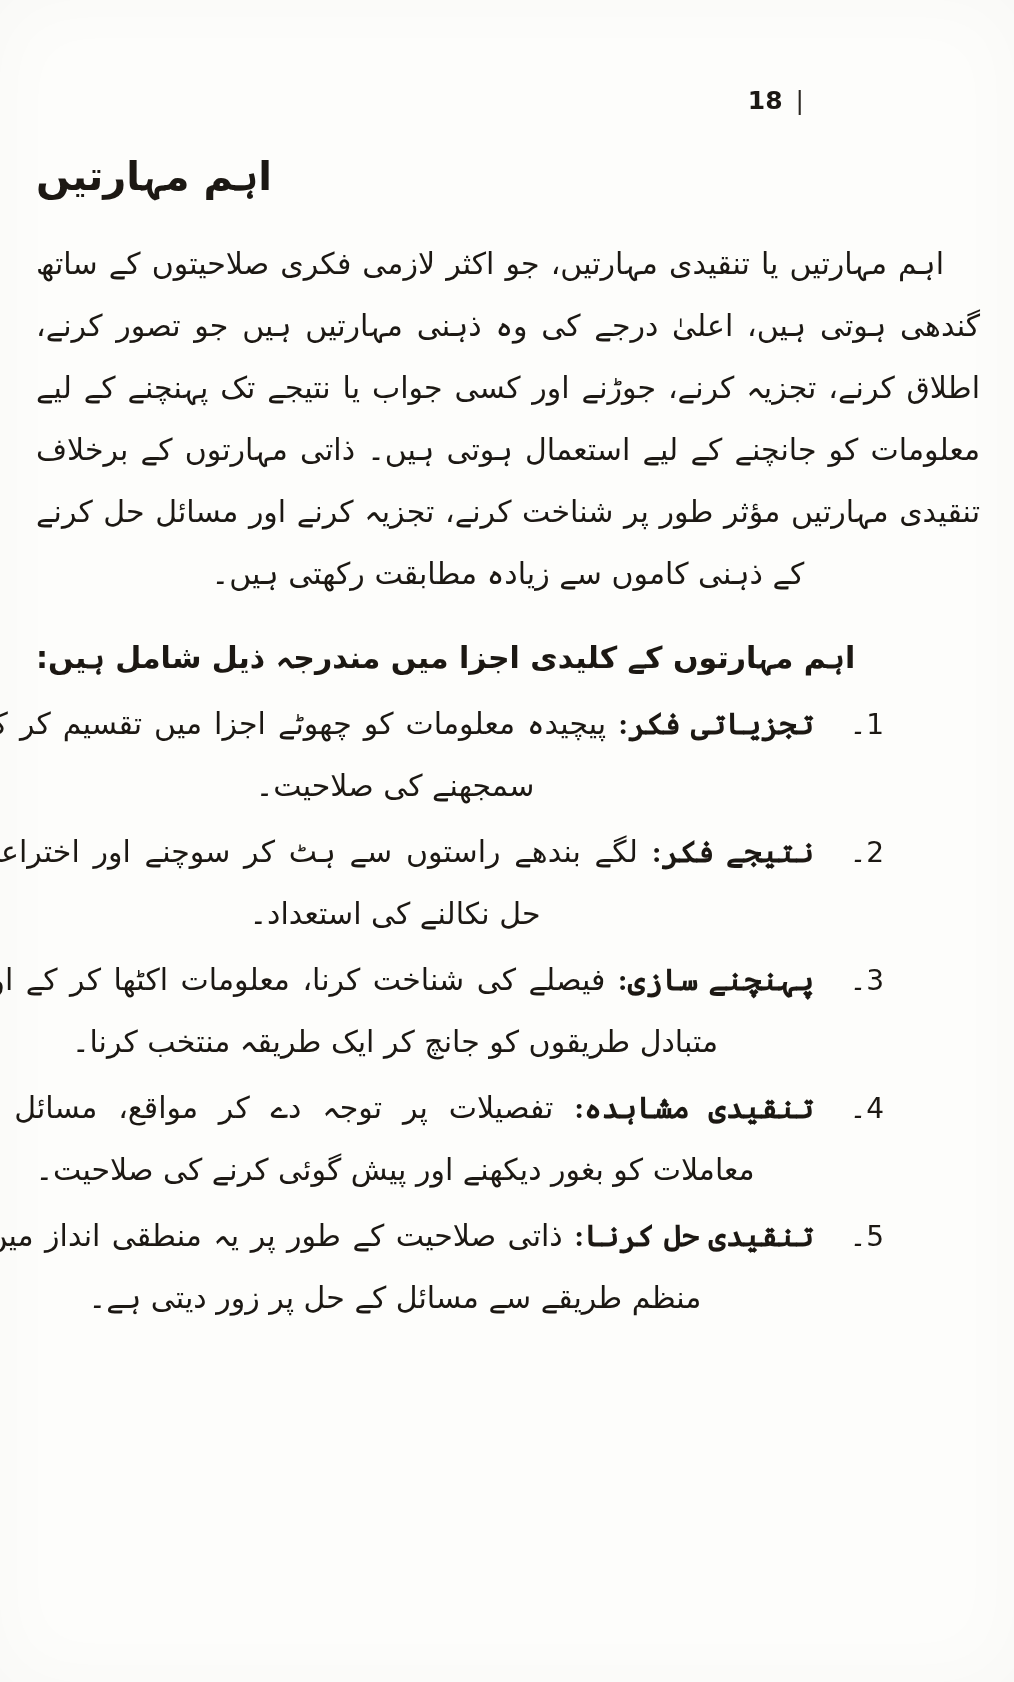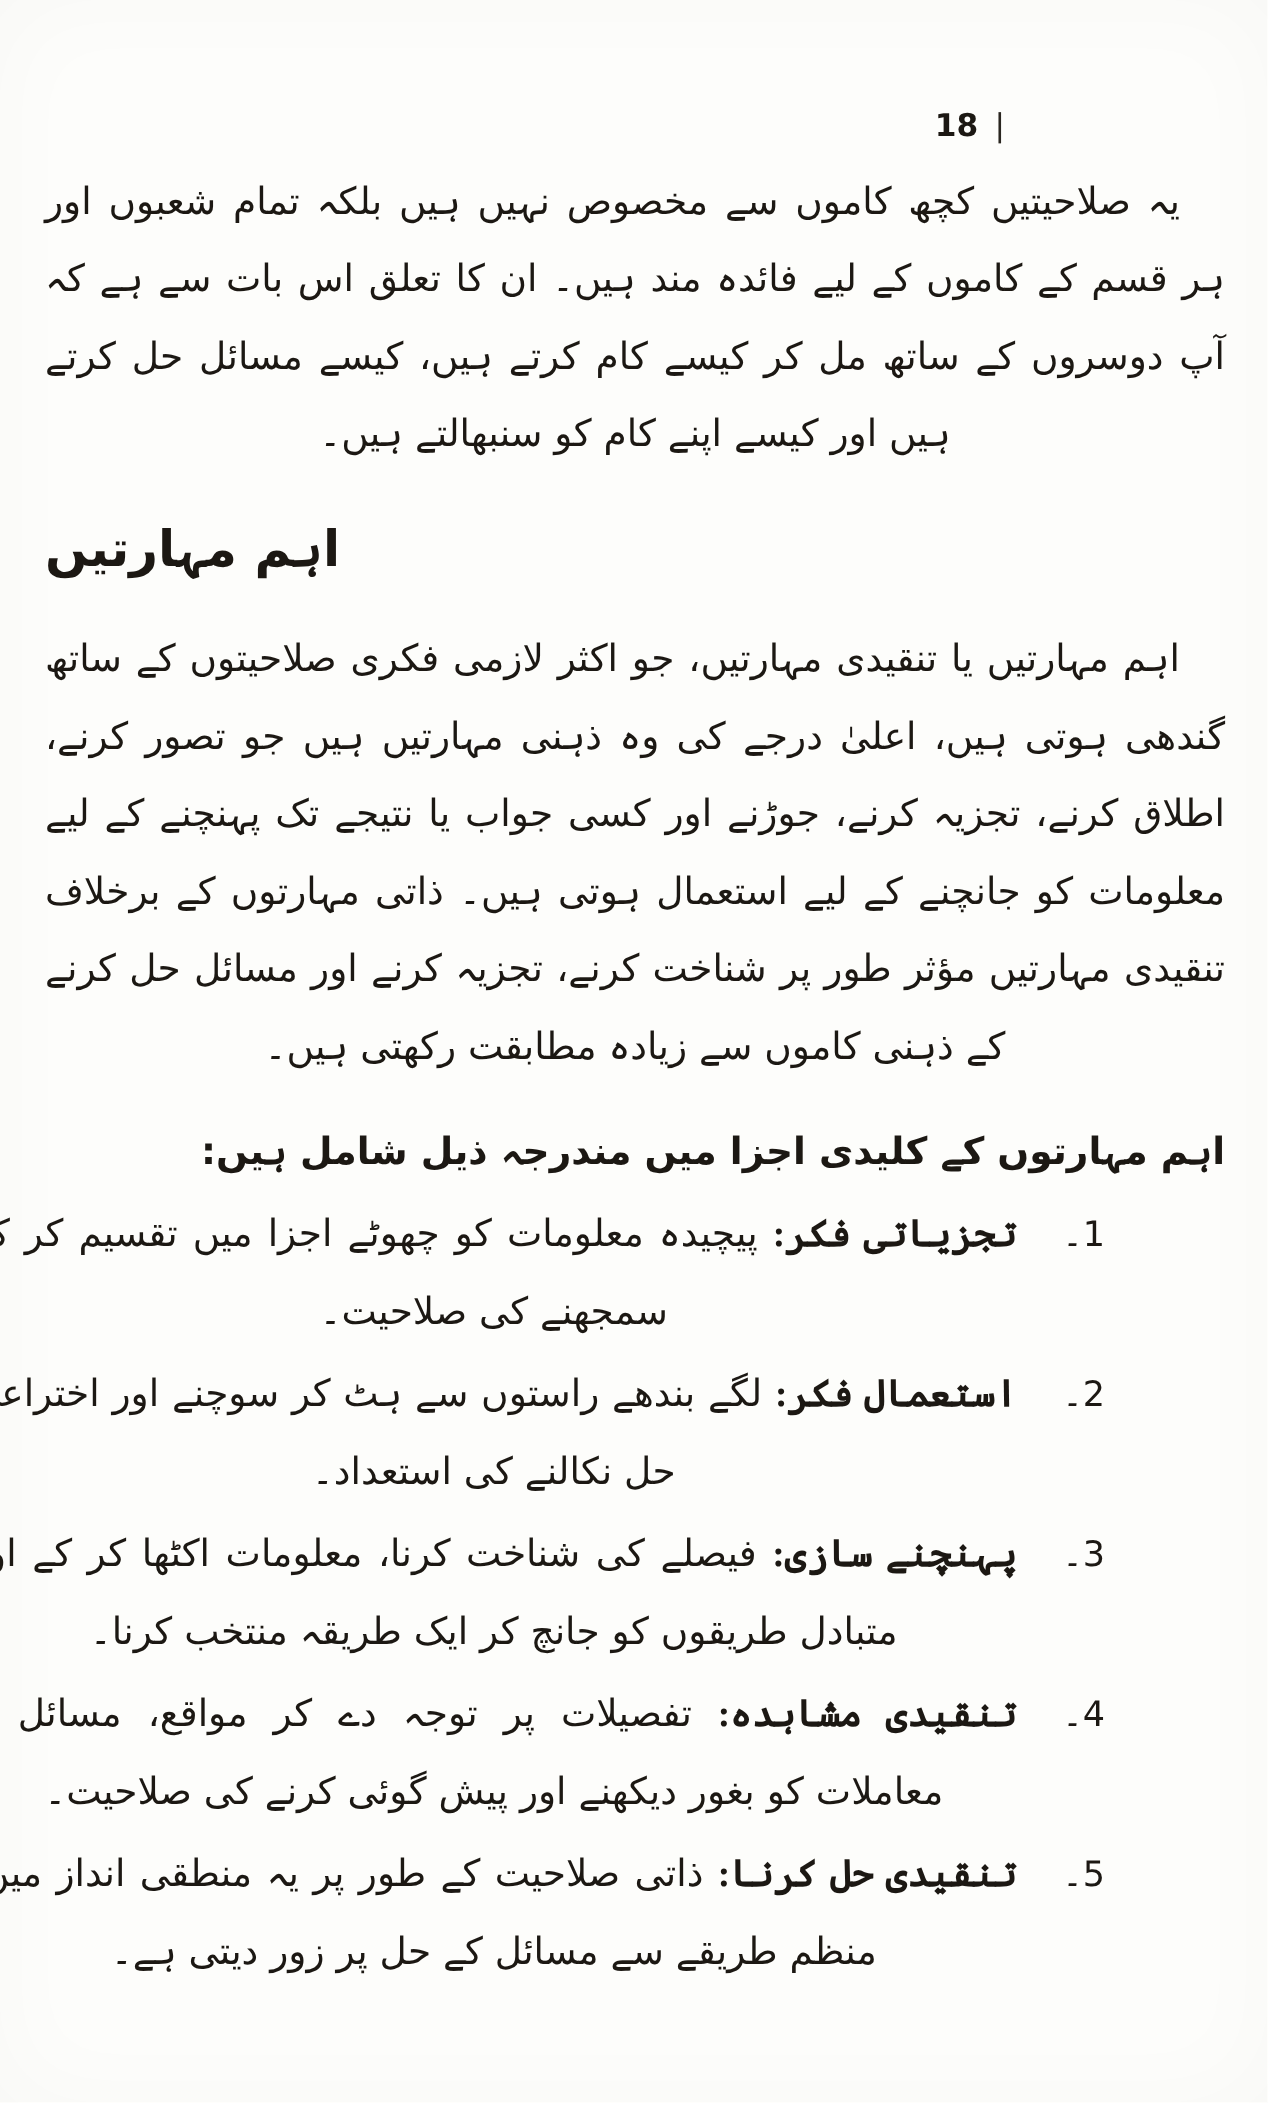--- a/index.html
+++ b/index.html
@@ -41,21 +41,21 @@
     font-size: 40px;
     line-height: 86px;
     font-weight: bold;
     text-align: left;
     margin: 18px 0 8px 0;
   }
   .list-intro {
     font-size: 30px;
     line-height: 62px;
     font-weight: bold;
-    text-align: right;
+    text-align: left;
     margin-top: 22px;
   }
   .skill-list {
     list-style: none;
     padding-right: 96px;
     margin-top: 2px;
   }
   .skill-item {
     display: flex;
     align-items: baseline;
@@ -80,38 +80,37 @@
 </head>
 <body>
 
 <div class="page">
 
   <header class="page-header">
     <span class="header-sep">|</span>
     <span class="header-page-number">18</span>
   </header>
 
-  <p class="para">یہ صلاحیتیں کچھ کاموں سے مخصوص نہیں ہیں بلکہ تمام شعبوں اور ہر قسم کے کاموں کے لیے فائدہ مند ہیں۔ ان کا تعلق اس بات سے ہے کہ آپ دوسروں کے ساتھ مل کر کیسے کام کرتے ہیں، کیسے مسائل حل کرتے ہیں اور کیسے اپنے کام کو سنبھالتے ہیں۔</p>
 
   <h1 class="heading">اہم مہارتیں</h1>
 
   <p class="para">اہم مہارتیں یا تنقیدی مہارتیں، جو اکثر لازمی فکری صلاحیتوں کے ساتھ گندھی ہوتی ہیں، اعلیٰ درجے کی وہ ذہنی مہارتیں ہیں جو تصور کرنے، اطلاق کرنے، تجزیہ کرنے، جوڑنے اور کسی جواب یا نتیجے تک پہنچنے کے لیے معلومات کو جانچنے کے لیے استعمال ہوتی ہیں۔ ذاتی مہارتوں کے برخلاف تنقیدی مہارتیں مؤثر طور پر شناخت کرنے، تجزیہ کرنے اور مسائل حل کرنے کے ذہنی کاموں سے زیادہ مطابقت رکھتی ہیں۔</p>
 
   <p class="list-intro">اہم مہارتوں کے کلیدی اجزا میں مندرجہ ذیل شامل ہیں:</p>
 
   <ol class="skill-list">
 
     <li class="skill-item">
       <span class="marker">1۔</span>
       <span class="item-body"><span class="item-title">تجزیاتی فکر:</span> <span>پیچیدہ معلومات کو چھوٹے اجزا میں تقسیم کر کے سمجھنے کی صلاحیت۔</span></span>
     </li>
 
     <li class="skill-item">
       <span class="marker">2۔</span>
-      <span class="item-body"><span class="item-title">استعمال فکر:</span> <span>لگے بندھے راستوں سے ہٹ کر سوچنے اور اختراعی حل نکالنے کی استعداد۔</span></span>
+      <span class="item-body"><span class="item-title">نتیجے فکر:</span> <span>لگے بندھے راستوں سے ہٹ کر سوچنے اور اختراعی حل نکالنے کی استعداد۔</span></span>
     </li>
 
     <li class="skill-item">
       <span class="marker">3۔</span>
       <span class="item-body"><span class="item-title">پہنچنے سازی:</span> <span>فیصلے کی شناخت کرنا، معلومات اکٹھا کر کے اور متبادل طریقوں کو جانچ کر ایک طریقہ منتخب کرنا۔</span></span>
     </li>
 
     <li class="skill-item">
       <span class="marker">4۔</span>
       <span class="item-body"><span class="item-title">تنقیدی مشاہدہ:</span> <span>تفصیلات پر توجہ دے کر مواقع، مسائل یا معاملات کو بغور دیکھنے اور پیش گوئی کرنے کی صلاحیت۔</span></span>

